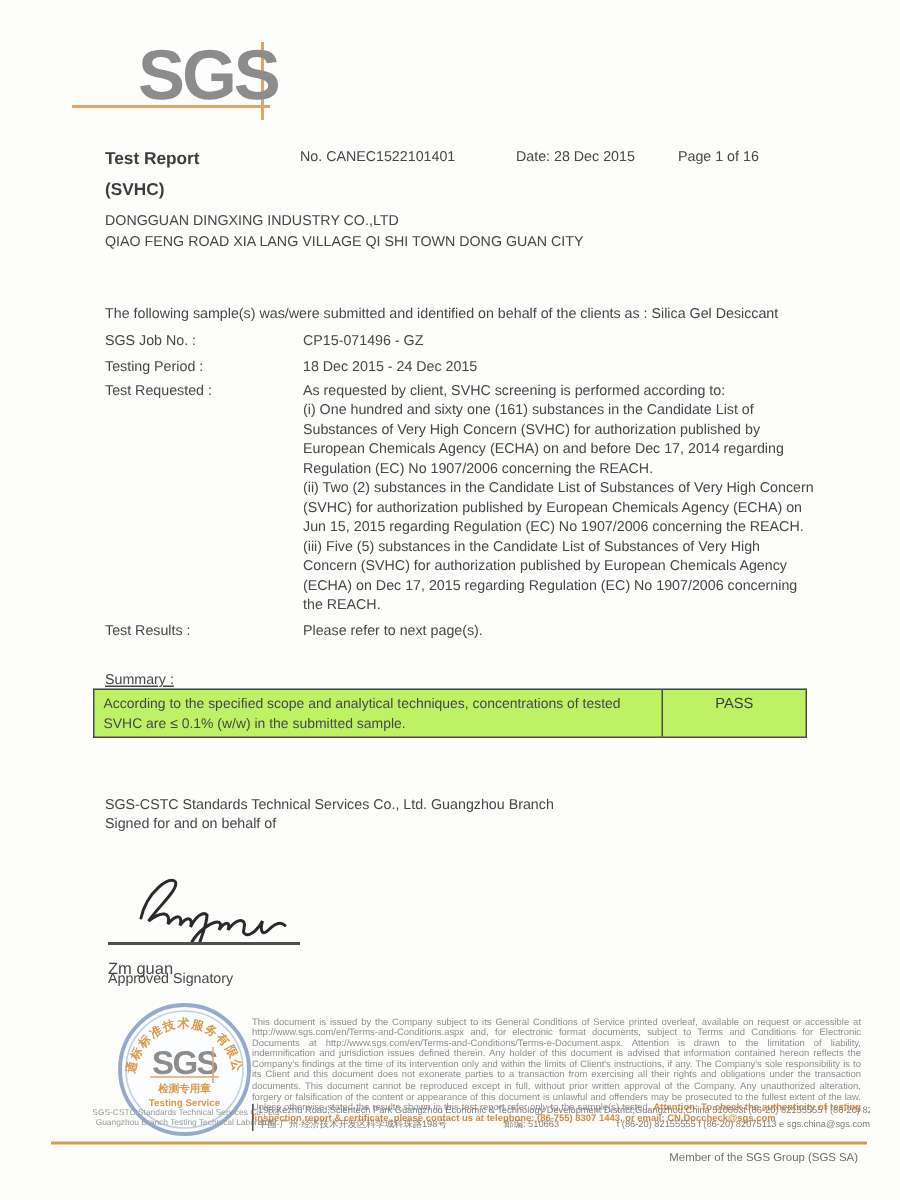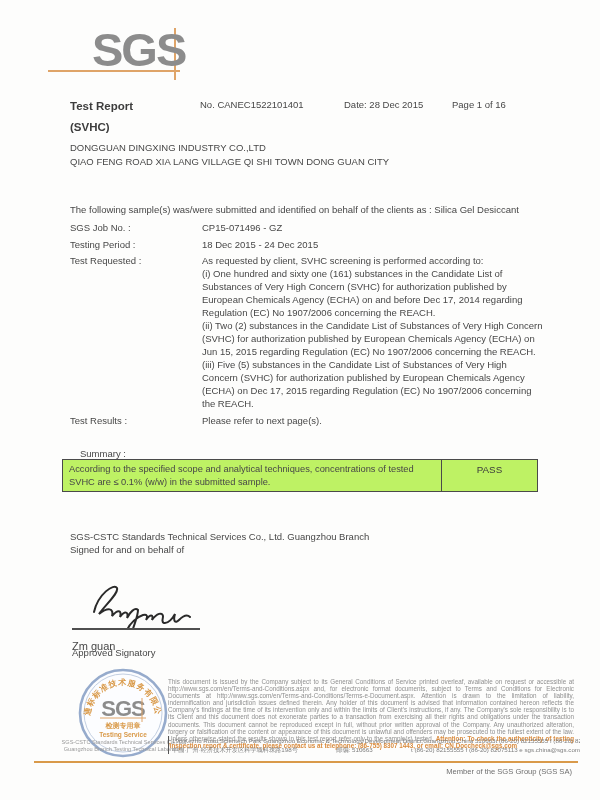--- a/index.html
+++ b/index.html
@@ -23,21 +23,21 @@
   .meta-page{position:absolute;left:452px;top:99px;font-size:9.5px;}
   
   .client{position:absolute;left:70px;top:141px;font-size:9.5px;line-height:14px;}
   .sample-line{position:absolute;left:70px;top:204px;font-size:9.5px;}
   
   .info{position:absolute;left:70px;top:221px;width:475px;font-size:9.5px;}
   .info-row{display:flex;margin-bottom:3.5px;}
   .info-label{width:132px;flex:0 0 132px;line-height:13px;}
   .info-value{flex:1;white-space:pre-line;line-height:13px;}
   
-  .summary-label{position:absolute;left:80px;top:448px;font-size:9.5px;}
+  .summary-label{position:absolute;left:70px;top:448px;font-size:9.5px;text-decoration:underline;}
   .summary-box{
     position:absolute;left:62px;top:459px;width:474px;height:31px;
     border:1.3px solid #4a4a4a;display:flex;background:#bef264;
   }
   .summary-text{flex:1;padding:3px 6px;font-size:9.3px;line-height:12.5px;white-space:pre-line;border-right:1.3px solid #4a4a4a;}
   .summary-pass{width:95px;flex:0 0 95px;text-align:center;padding-top:4px;font-size:9.8px;color:#3c3c3c;}
   
   .signed-for{position:absolute;left:70px;top:530px;font-size:9.5px;line-height:13px;}
   .sig-svg{position:absolute;left:80px;top:578px;}
   .sig-line{position:absolute;left:72px;top:628px;width:128px;height:2px;background:#4f4f4f;}

